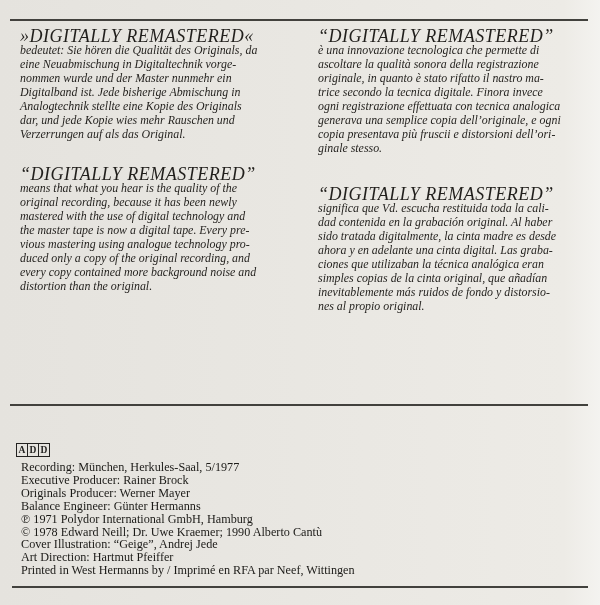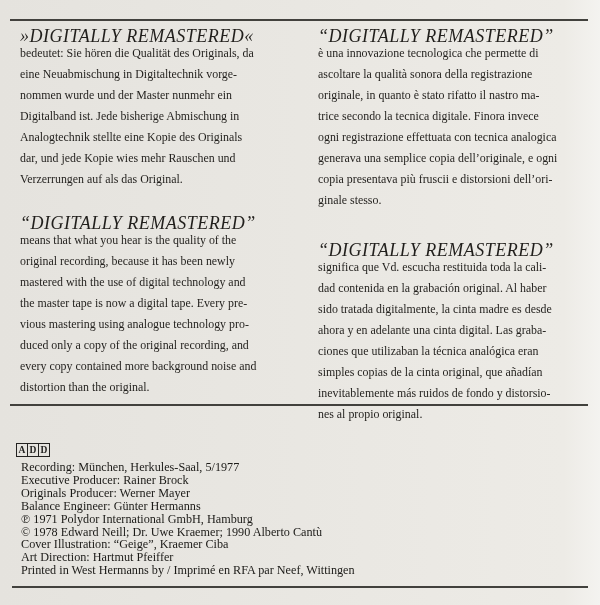--- a/index.html
+++ b/index.html
@@ -36,22 +36,23 @@
   .col-right { width: 278px; }
 
   .para-heading {
     font-style: italic;
     font-size: 18px;
     line-height: 13.2px;
     letter-spacing: 0.5px;
     white-space: pre-line;
   }
   .para-body {
+    font-style: italic;
     font-size: 11.9px;
-    line-height: 21px;
+    line-height: 14px;
     white-space: pre-line;
   }
   .para + .para { margin-top: 27px; }
   .col-right .para + .para { margin-top: 33px; }
 
   .add-logo {
     position: absolute;
     left: 16px;
     top: 443px;
     display: flex;
@@ -150,20 +151,20 @@
     <span class="add-letter">D</span>
   </div>
 
   <div class="credits">
     <div class="credit-line">Recording: München, Herkules-Saal, 5/1977</div>
     <div class="credit-line">Executive Producer: Rainer Brock</div>
     <div class="credit-line">Originals Producer: Werner Mayer</div>
     <div class="credit-line">Balance Engineer: Günter Hermanns</div>
     <div class="credit-line">℗ 1971 Polydor International GmbH, Hamburg</div>
     <div class="credit-line">© 1978 Edward Neill; Dr. Uwe Kraemer; 1990 Alberto Cantù</div>
-    <div class="credit-line">Cover Illustration: “Geige”, Kraemer Ciba</div>
+    <div class="credit-line">Cover Illustration: “Geige”, Andrej Jede</div>
     <div class="credit-line">Art Direction: Hartmut Pfeiffer</div>
     <div class="credit-line">Printed in West Hermanns by / Imprimé en RFA par Neef, Wittingen</div>
   </div>
 
   <div class="rule rule-bottom"></div>
 
 </div>
 
 </body></html>

